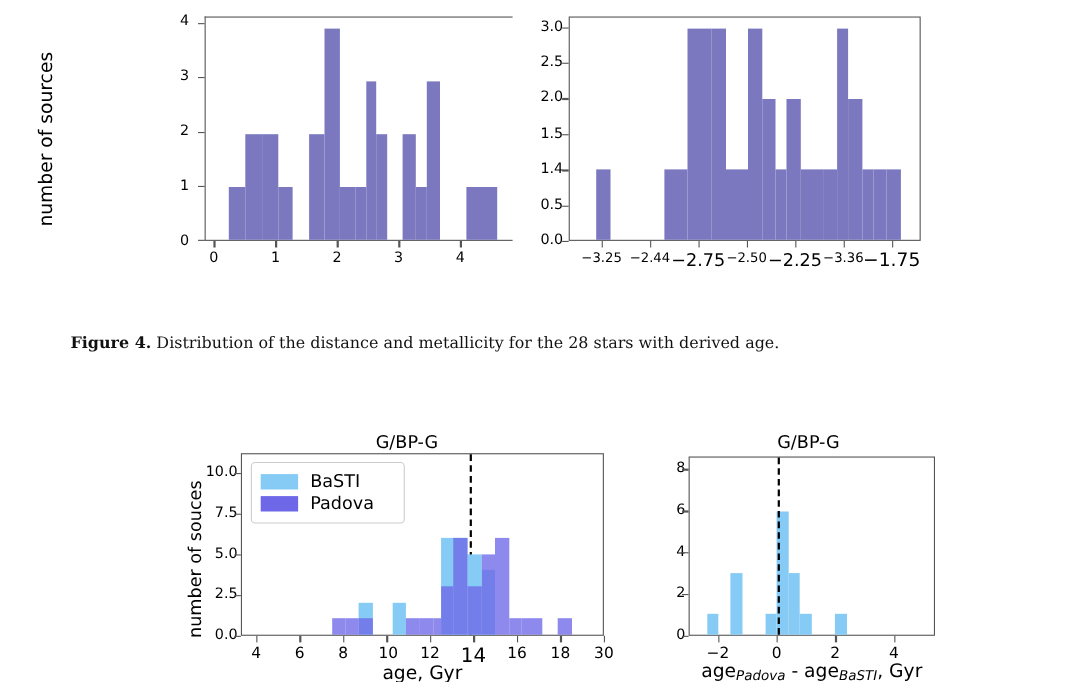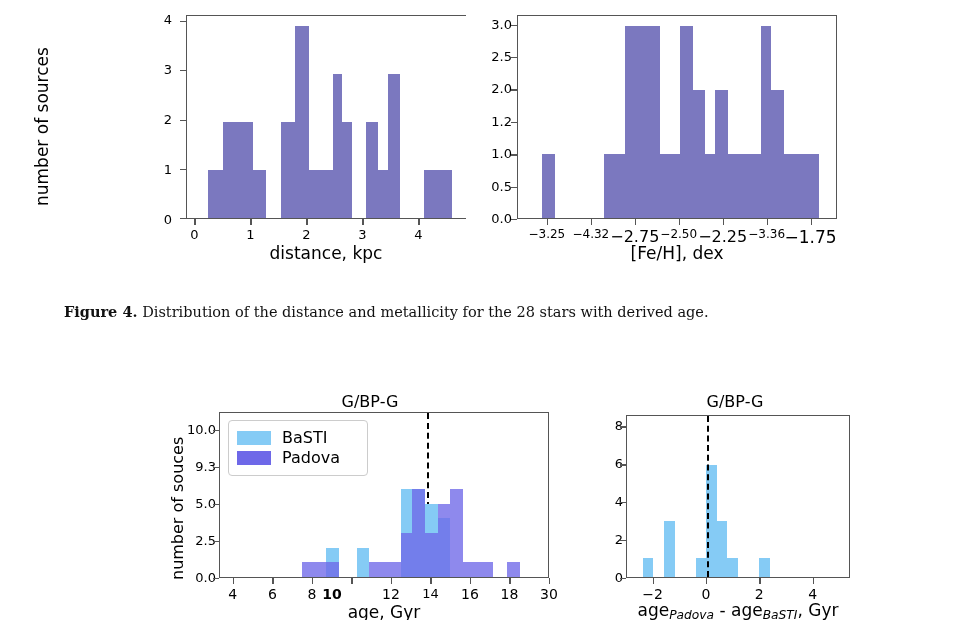--- a/index.html
+++ b/index.html
@@ -90,30 +90,29 @@
       <div class="xtick" style="left: 250.4px; top: 219px; height: 6px;"></div>
       <div class="xtlabel" style="left: 215.4px; top: 227px; width: 70px; font-size: 13px;">1</div>
       <div class="xtick" style="left: 306.4px; top: 219px; height: 6px;"></div>
       <div class="xtlabel" style="left: 271.4px; top: 227px; width: 70px; font-size: 13px;">2</div>
       <div class="xtick" style="left: 362.4px; top: 219px; height: 6px;"></div>
       <div class="xtlabel" style="left: 327.4px; top: 227px; width: 70px; font-size: 13px;">3</div>
       <div class="xtick" style="left: 418.4px; top: 219px; height: 6px;"></div>
       <div class="xtlabel" style="left: 383.4px; top: 227px; width: 70px; font-size: 13px;">4</div>
     </div>
 
-  <div class="axis-title" style="left:186px;top:243px;width:280px;font-size:17px;">distance, kpc</div>
 </div>
 
 <div class="panel" style="left:486px;top:0;width:486px;height:260px;">
 
   <div id="ytlabels-feh">
       <div class="ytlabel" style="left: -44px; top: 210.94px; width: 70px; font-size: 13px;">0.0</div>
       <div class="ytlabel" style="left: -44px; top: 178.559px; width: 70px; font-size: 13px;">0.5</div>
-      <div class="ytlabel" style="left: -44px; top: 146.178px; width: 70px; font-size: 13px;">1.0</div>
-      <div class="ytlabel" style="left: -44px; top: 113.797px; width: 70px; font-size: 13px;">1.2</div>
+      <div class="ytlabel" style="left: -44px; top: 146.178px; width: 70px; font-size: 13px;">1.4</div>
+      <div class="ytlabel" style="left: -44px; top: 113.797px; width: 70px; font-size: 13px;">1.5</div>
       <div class="ytlabel" style="left: -44px; top: 81.4162px; width: 70px; font-size: 13px;">2.0</div>
       <div class="ytlabel" style="left: -44px; top: 49.0352px; width: 70px; font-size: 13px;">2.5</div>
       <div class="ytlabel" style="left: -44px; top: 16.6543px; width: 70px; font-size: 13px;">3.0</div>
     </div>
 
   <div class="plot-area spine-full" style="left:31px;top:15px;width:320px;height:204px;">
     <div class="bars" id="bars-feh">
         <div class="bar" style="left: 24.4615px; width: 12.2308px; height: 64.127px; background: rgb(123, 120, 191);"></div>
         <div class="bar" style="left: 85.6154px; width: 20.967px; height: 64.127px; background: rgb(123, 120, 191);"></div>
         <div class="bar" style="left: 106.582px; width: 22.7143px; height: 192.381px; background: rgb(123, 120, 191);"></div>
@@ -140,51 +139,50 @@
       <div class="ytick" style="left: 25px; top: 154.238px; width: 6px;"></div>
       <div class="ytick" style="left: 25px; top: 121.857px; width: 6px;"></div>
       <div class="ytick" style="left: 25px; top: 89.4762px; width: 6px;"></div>
       <div class="ytick" style="left: 25px; top: 57.0952px; width: 6px;"></div>
       <div class="ytick" style="left: 25px; top: 24.7143px; width: 6px;"></div>
     </div>
   <div id="xticks-feh">
       <div class="xtick" style="left: 60.8901px; top: 219px; height: 6px;"></div>
       <div class="xtlabel" style="left: 25.8901px; top: 227px; width: 70px; font-size: 12px;">−3.25</div>
       <div class="xtick" style="left: 104.846px; top: 219px; height: 6px;"></div>
-      <div class="xtlabel" style="left: 69.8462px; top: 227px; width: 70px; font-size: 12px;">−4.32</div>
+      <div class="xtlabel" style="left: 69.8462px; top: 227px; width: 70px; font-size: 12px;">−2.44</div>
       <div class="xtick" style="left: 148.802px; top: 219px; height: 6px;"></div>
       <div class="xtlabel" style="left: 113.802px; top: 227px; width: 70px; font-size: 16px;">−2.75</div>
       <div class="xtick" style="left: 192.758px; top: 219px; height: 6px;"></div>
       <div class="xtlabel" style="left: 157.758px; top: 227px; width: 70px; font-size: 12px;">−2.50</div>
       <div class="xtick" style="left: 236.714px; top: 219px; height: 6px;"></div>
       <div class="xtlabel" style="left: 201.714px; top: 227px; width: 70px; font-size: 16px;">−2.25</div>
       <div class="xtick" style="left: 280.67px; top: 219px; height: 6px;"></div>
       <div class="xtlabel" style="left: 245.67px; top: 227px; width: 70px; font-size: 12px;">−3.36</div>
       <div class="xtick" style="left: 324.626px; top: 219px; height: 6px;"></div>
       <div class="xtlabel" style="left: 289.626px; top: 227px; width: 70px; font-size: 17px;">−1.75</div>
     </div>
 
-  <div class="axis-title" style="left:31px;top:243px;width:320px;font-size:17px;">[Fe/H], dex</div>
 </div>
 
 <div class="caption" style="left:64px;top:303px;">
   <b>Figure 4.</b><span> Distribution of the distance and metallicity for the 28 stars with derived age.</span>
 </div>
 
 <div class="panel" style="left:150px;top:390px;width:420px;height:230px;">
 
   <div class="panel-title" style="left:55px;top:2px;width:330px;font-size:16px;">G/BP-G</div>
 
   <div class="ylabel-rot" style="left:18px;top:190px;font-size:16px;">number of souces</div>
 
   <div id="ytlabels-age">
       <div class="ytlabel" style="left: -4px; top: 179.94px; width: 70px; font-size: 13px;">0.0</div>
       <div class="ytlabel" style="left: -4px; top: 142.886px; width: 70px; font-size: 13px;">2.5</div>
       <div class="ytlabel" style="left: -4px; top: 105.833px; width: 70px; font-size: 13px;">5.0</div>
-      <div class="ytlabel" style="left: -4px; top: 68.7793px; width: 70px; font-size: 13px;">9.3</div>
+      <div class="ytlabel" style="left: -4px; top: 68.7793px; width: 70px; font-size: 13px;">7.5</div>
       <div class="ytlabel" style="left: -4px; top: 31.7257px; width: 70px; font-size: 13px;">10.0</div>
     </div>
 
   <div class="plot-area spine-full" style="left:69px;top:22px;width:330px;height:166px;">
     <div class="bars" id="bars-age">
         <div class="bar" style="left: 106.06px; width: 12.7665px; height: 29.2857px; background: rgb(133, 203, 245); z-index: 1;"></div>
         <div class="bar" style="left: 136.503px; width: 12.7665px; height: 29.2857px; background: rgb(133, 203, 245); z-index: 1;"></div>
         <div class="bar" style="left: 180.695px; width: 11.7844px; height: 87.8571px; background: rgb(133, 203, 245); z-index: 1;"></div>
         <div class="bar" style="left: 192.479px; width: 12.7665px; height: 87.8571px; background: rgb(133, 203, 245); z-index: 1;"></div>
         <div class="bar" style="left: 205.246px; width: 12.7665px; height: 73.2143px; background: rgb(133, 203, 245); z-index: 1;"></div>
@@ -226,25 +224,25 @@
       <div class="ytick" style="left: 63px; top: 39.7857px; width: 6px;"></div>
     </div>
   <div id="xticks-age">
       <div class="xtick" style="left: 82.8323px; top: 188px; height: 6px;"></div>
       <div class="xtlabel" style="left: 47.8323px; top: 196px; width: 70px; font-size: 14px;">4</div>
       <div class="xtick" style="left: 122.353px; top: 188px; height: 6px;"></div>
       <div class="xtlabel" style="left: 87.3533px; top: 196px; width: 70px; font-size: 14px;">6</div>
       <div class="xtick" style="left: 161.874px; top: 188px; height: 6px;"></div>
       <div class="xtlabel" style="left: 126.874px; top: 196px; width: 70px; font-size: 14px;">8</div>
       <div class="xtick" style="left: 201.395px; top: 188px; height: 6px;"></div>
-      <div class="xtlabel" style="left: 149px; top: 196px; width: 66px; font-size: 14px; font-weight: bold;">10</div>
+      <div class="xtlabel" style="left: 170px; top: 196px; width: 66px; font-size: 14px;">10</div>
       <div class="xtick" style="left: 240.916px; top: 188px; height: 6px;"></div>
       <div class="xtlabel" style="left: 205.916px; top: 196px; width: 70px; font-size: 14px;">12</div>
       <div class="xtick" style="left: 280.437px; top: 188px; height: 6px;"></div>
-      <div class="xtlabel" style="left: 245.437px; top: 196px; width: 70px; font-size: 13px;">14</div>
+      <div class="xtlabel" style="left: 245.437px; top: 196px; width: 70px; font-size: 18px;">14</div>
       <div class="xtick" style="left: 319.958px; top: 188px; height: 6px;"></div>
       <div class="xtlabel" style="left: 284.958px; top: 196px; width: 70px; font-size: 14px;">16</div>
       <div class="xtick" style="left: 359.479px; top: 188px; height: 6px;"></div>
       <div class="xtlabel" style="left: 324.479px; top: 196px; width: 70px; font-size: 14px;">18</div>
       <div class="xtick" style="left: 399px; top: 188px; height: 6px;"></div>
       <div class="xtlabel" style="left: 364px; top: 196px; width: 70px; font-size: 14px;">30</div>
     </div>
 
   <div class="axis-title" style="left:69px;top:212px;width:330px;font-size:17px;">age, Gyr</div>
 </div>

